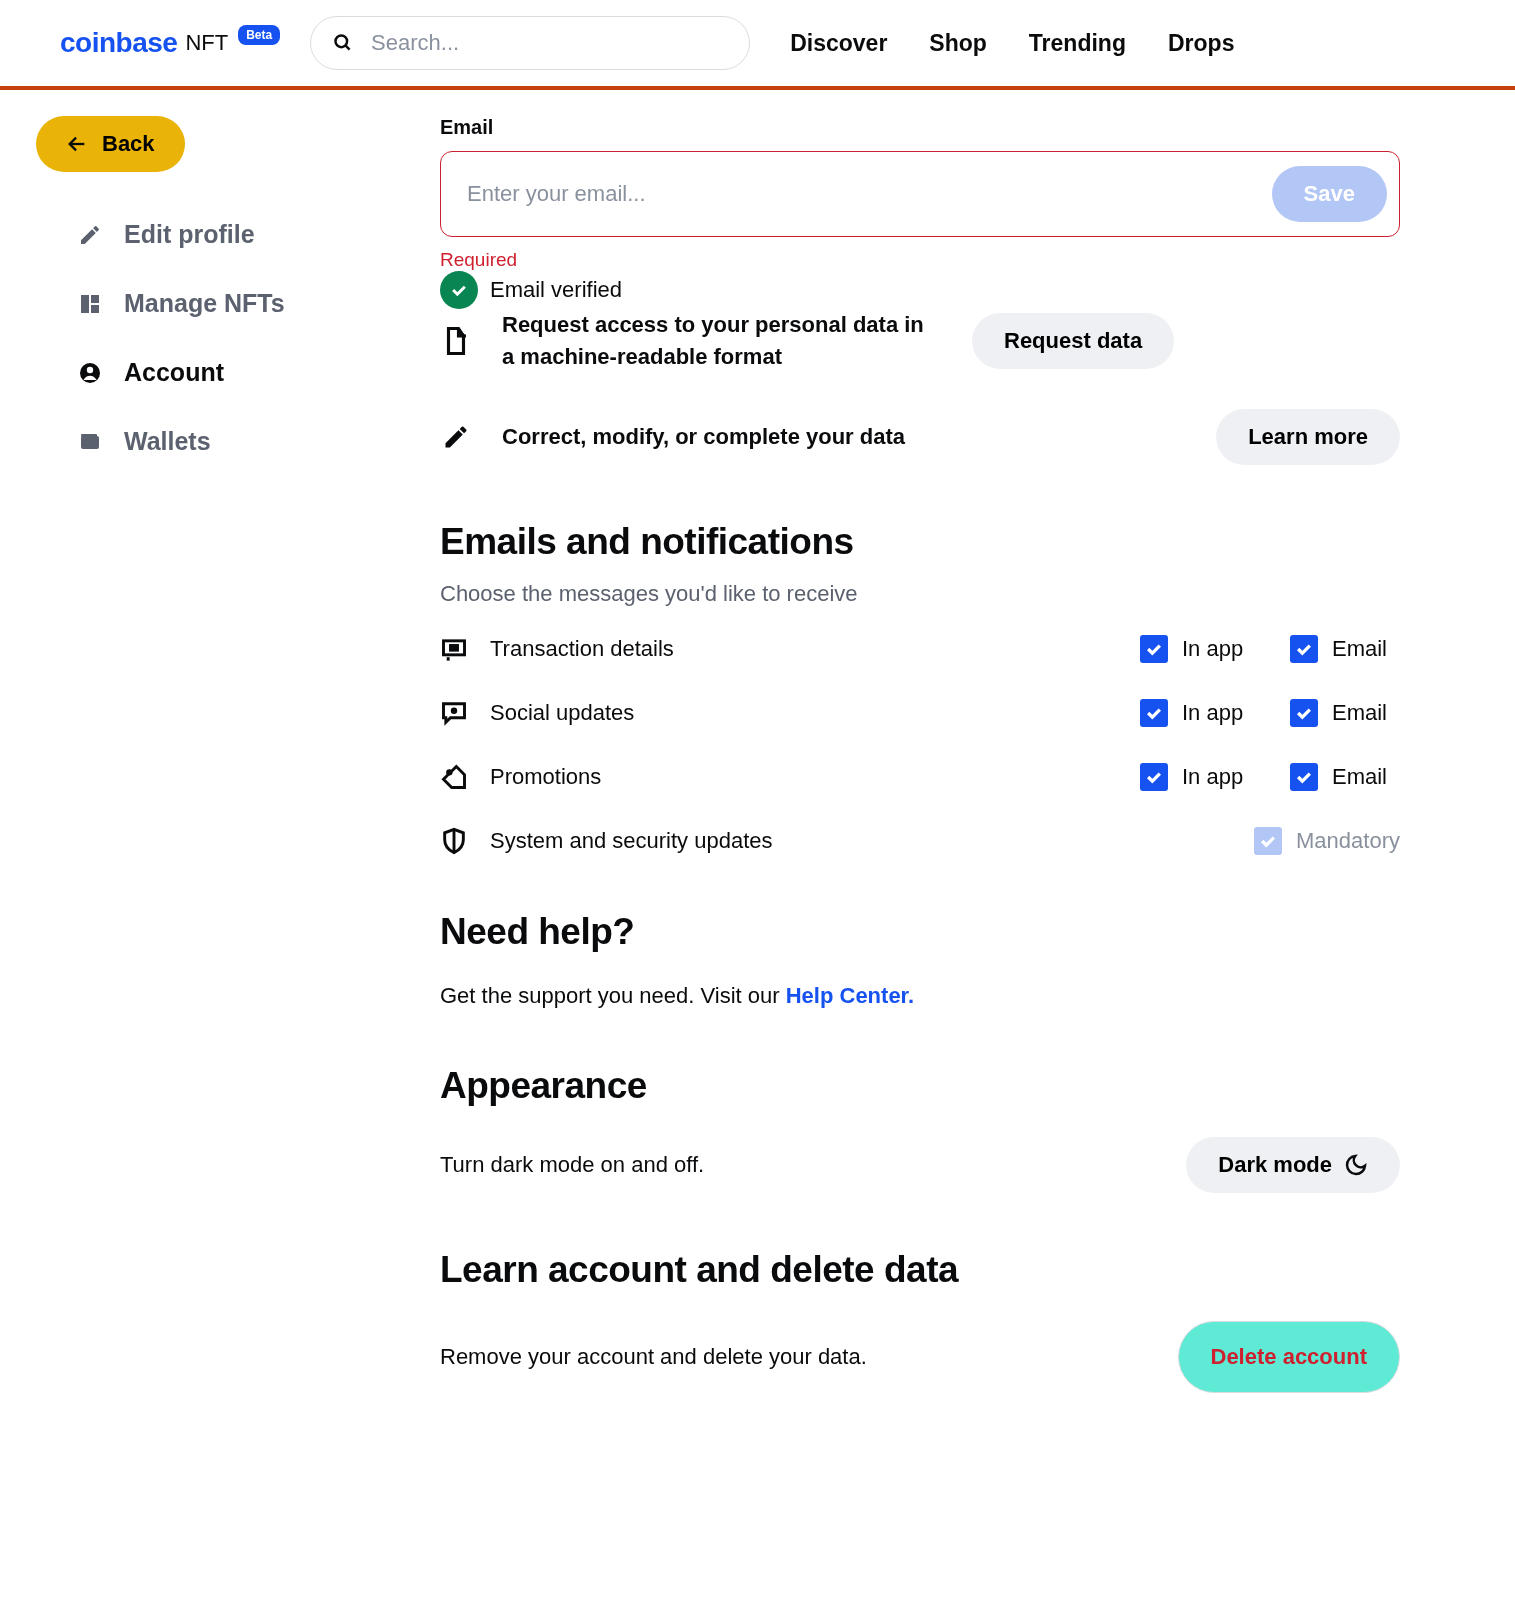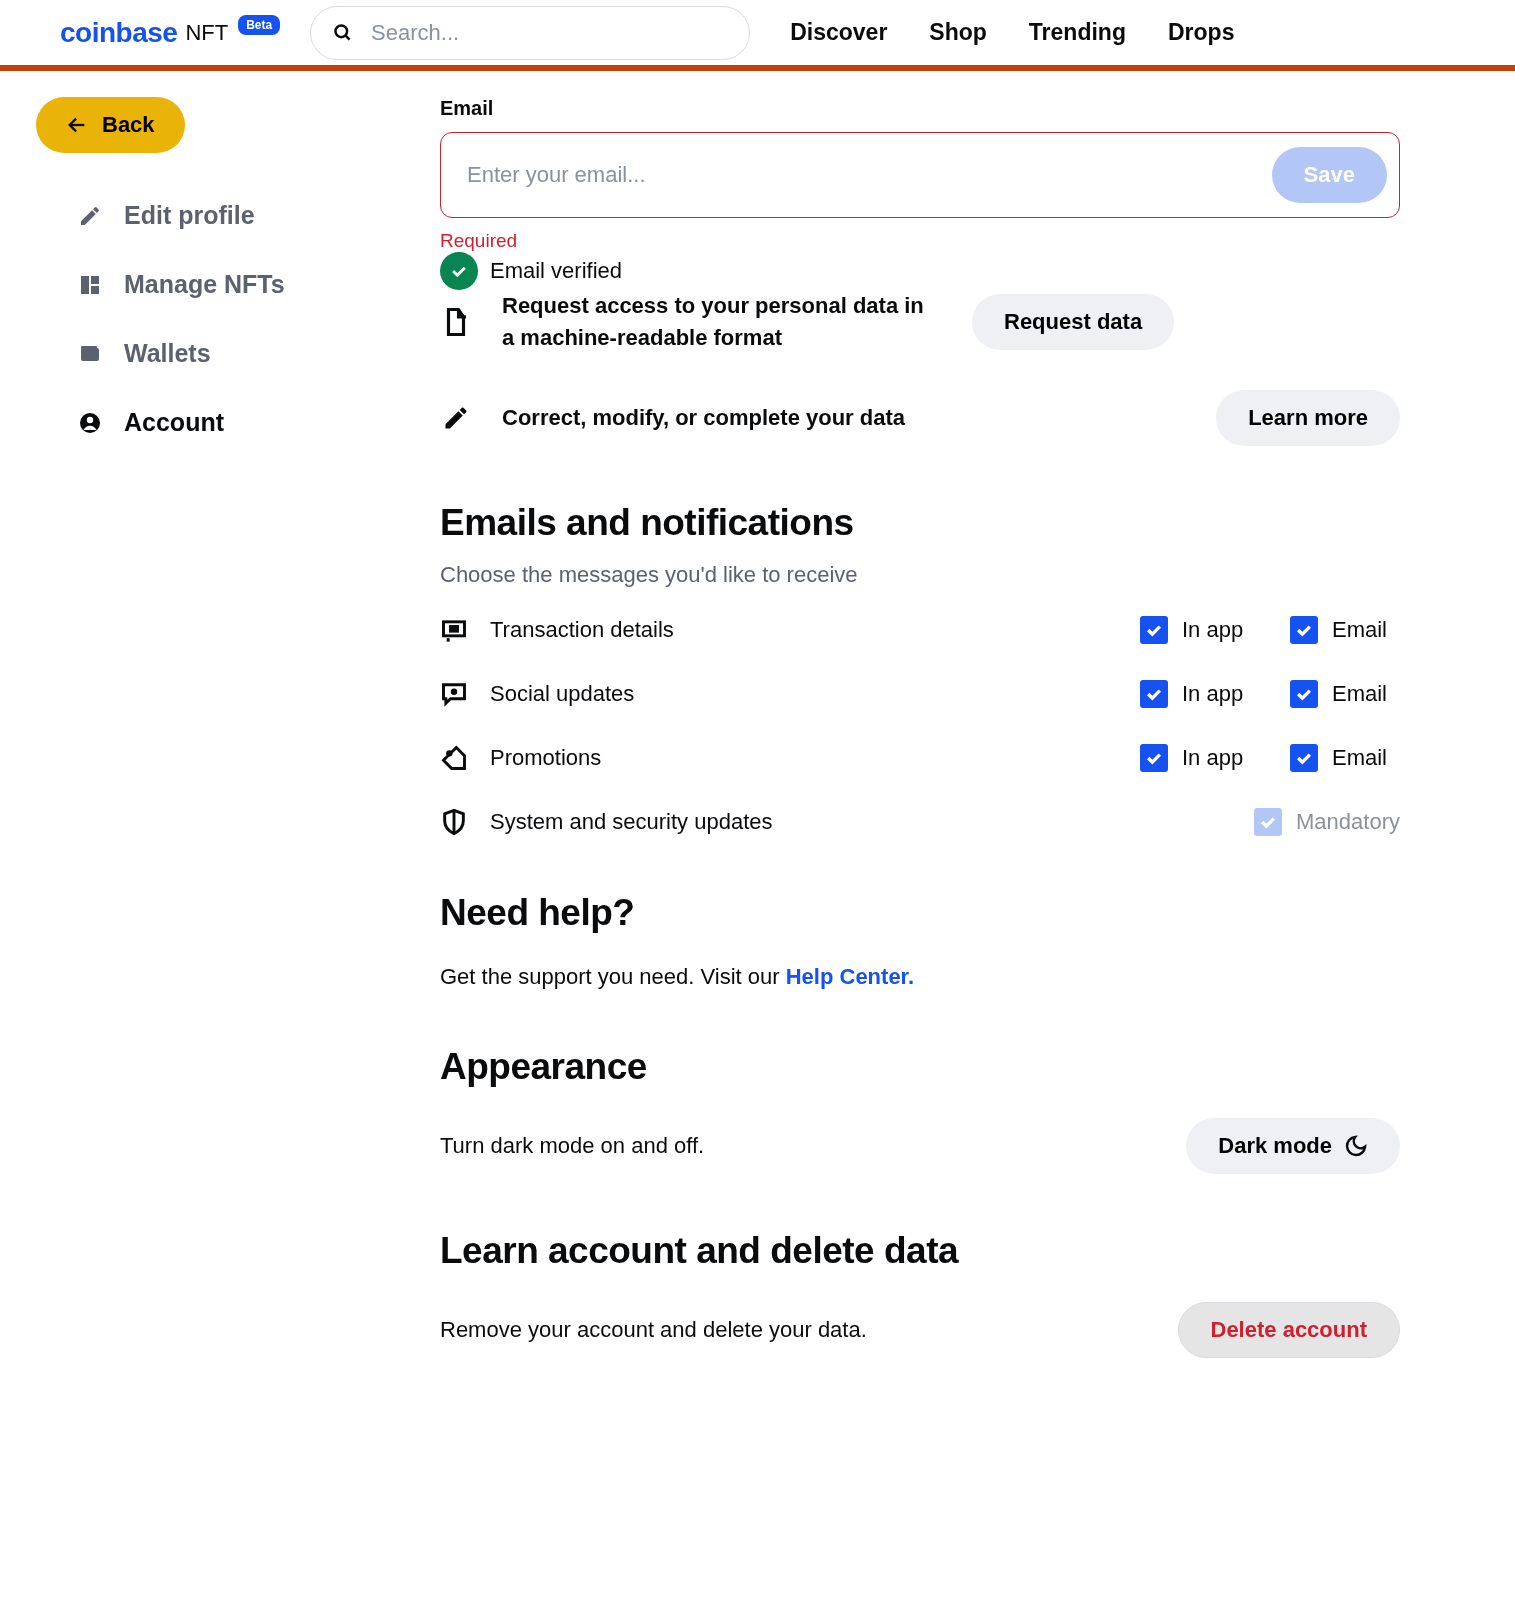--- a/index.html
+++ b/index.html
@@ -1,19 +1,19 @@
 <!DOCTYPE html>
 <html><head>
 <meta charset="utf-8">
 <style>
   * { box-sizing: border-box; margin: 0; padding: 0; }
   body { font-family: -apple-system, BlinkMacSystemFont, 'Segoe UI', Helvetica, Arial, sans-serif; background: #fff; color: #0a0b0d; width: 1515px; }
   
   
-  .header { display: flex; align-items: center; padding: 0 60px; height: 71px; border-bottom: 6px solid #c2410c; }
+  .header { display: flex; align-items: center; padding: 0 60px; height: 90px; border-bottom: 4px solid #c2410c; }
   .logo { display: flex; align-items: center; gap: 6px; margin-right: 30px; }
   .logo-coinbase { color: #1652f0; font-weight: 600; font-size: 28px; letter-spacing: -0.5px; }
   .logo-nft { color: #0a0b0d; font-weight: 400; font-size: 22px; margin-left: 2px; }
   .logo-badge { background: #1652f0; color: #fff; font-size: 12px; font-weight: 700; padding: 3px 8px; border-radius: 8px; margin-left: 4px; position: relative; top: -8px; }
   .search-wrap { display: flex; align-items: center; border: 1px solid #d8dce1; border-radius: 999px; padding: 0 22px; height: 54px; width: 440px; margin-right: 40px; }
   .search-wrap svg { width: 22px; height: 22px; margin-right: 18px; }
   .search-wrap input { border: none; outline: none; font-size: 22px; width: 100%; color: #0a0b0d; }
   .search-wrap input::placeholder { color: #8a919e; }
   .nav { display: flex; gap: 42px; }
   .nav-item { font-size: 23px; font-weight: 600; color: #0a0b0d; cursor: pointer; }
@@ -39,21 +39,21 @@
   .verified-badge { width: 38px; height: 38px; background: #098551; border-radius: 50%; display: flex; align-items: center; justify-content: center; }
   .verified-row span { font-size: 22px; font-weight: 500; }
   
   h2.section { font-size: 37px; font-weight: 700; margin-top: 56px; margin-bottom: 30px; letter-spacing: -0.5px; }
   .sub { font-size: 22px; color: #5b616e; margin-top: -12px; margin-bottom: 28px; }
   
   .row { display: flex; align-items: center; gap: 30px; margin-bottom: 36px; }
   .row-icon { width: 32px; display: flex; justify-content: center; }
   .row-text { flex: 1; font-size: 22px; font-weight: 600; line-height: 1.45; max-width: 440px; }
   .pill-btn { background: #eef0f3; border: none; border-radius: 999px; height: 56px; padding: 0 32px; font-size: 22px; font-weight: 700; cursor: pointer; display: inline-flex; align-items: center; gap: 12px; }
-  .pill-btn-outline { background: #e5e5e5; border: 1.5px solid #d8dce1; border-radius: 999px; height: 56px; padding: 0 32px; font-size: 22px; font-weight: 700; color: #cf202f; cursor: pointer; }
+  .pill-btn-outline { background: #5eead4; border: 1.5px solid #d8dce1; border-radius: 999px; height: 72px; padding: 0 32px; font-size: 22px; font-weight: 700; color: #cf202f; cursor: pointer; }
   
   .notif-row { display: flex; align-items: center; margin-bottom: 36px; }
   .notif-icon { width: 50px; display: flex; }
   .notif-label { flex: 1; font-size: 22px; font-weight: 500; }
   .check-group { display: flex; align-items: center; gap: 14px; width: 150px; }
   .checkbox { width: 28px; height: 28px; background: #1652f0; border-radius: 3px; display: flex; align-items: center; justify-content: center; cursor: pointer; }
   .checkbox.disabled { background: #b3c7f7; cursor: default; }
   .check-label { font-size: 22px; }
   .check-label.disabled { color: #8a919e; }
   
@@ -108,34 +108,34 @@
         <span>Edit profile</span>
       </div>
       <div class="side-item">
         <svg viewBox="0 0 24 24" fill="#5b616e">
             <rect x="3" y="3" width="8" height="18"></rect>
             <rect x="13" y="3" width="8" height="8"></rect>
             <rect x="13" y="13" width="8" height="8"></rect>
           </svg>
         <span>Manage NFTs</span>
       </div>
-      <div class="side-item">
-        <svg viewBox="0 0 24 24" fill="#5b616e">
-            <rect x="3" y="6" width="18" height="13" rx="2"></rect>
-            <rect x="3" y="4" width="16" height="3" rx="1"></rect>
-          </svg>
-        <span>Wallets</span>
-      </div>
       <div class="side-item active">
         <svg viewBox="0 0 24 24" fill="#0a0b0d">
             <circle cx="12" cy="12" r="10"></circle>
             <circle cx="12" cy="9" r="3.2" fill="#fff"></circle>
             <path d="M5.5 19c1.3-2.8 4-4.3 6.5-4.3s5.2 1.5 6.5 4.3" fill="#fff"></path>
           </svg>
         <span>Account</span>
+      </div>
+      <div class="side-item">
+        <svg viewBox="0 0 24 24" fill="#5b616e">
+            <rect x="3" y="6" width="18" height="13" rx="2"></rect>
+            <rect x="3" y="4" width="16" height="3" rx="1"></rect>
+          </svg>
+        <span>Wallets</span>
       </div>
     </div>
   </div>
 
   <div class="main">
 
     <div class="section-label">Email</div>
     <div class="email-box">
       <input type="text" placeholder="Enter your email..." style="">
       <button class="save-btn">Save</button>

